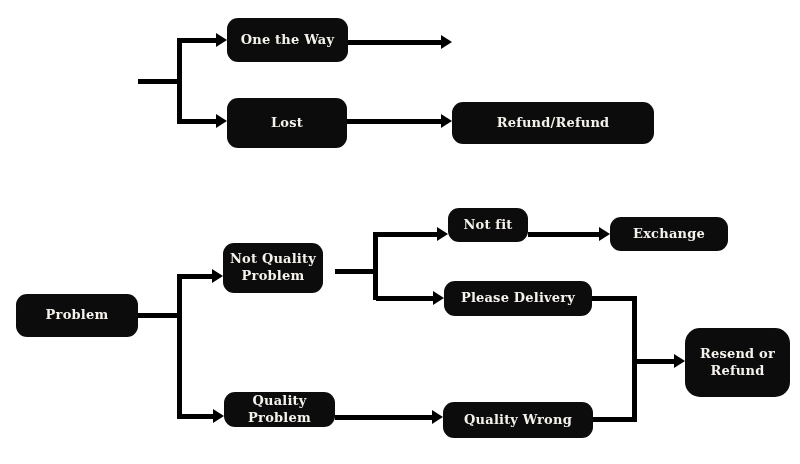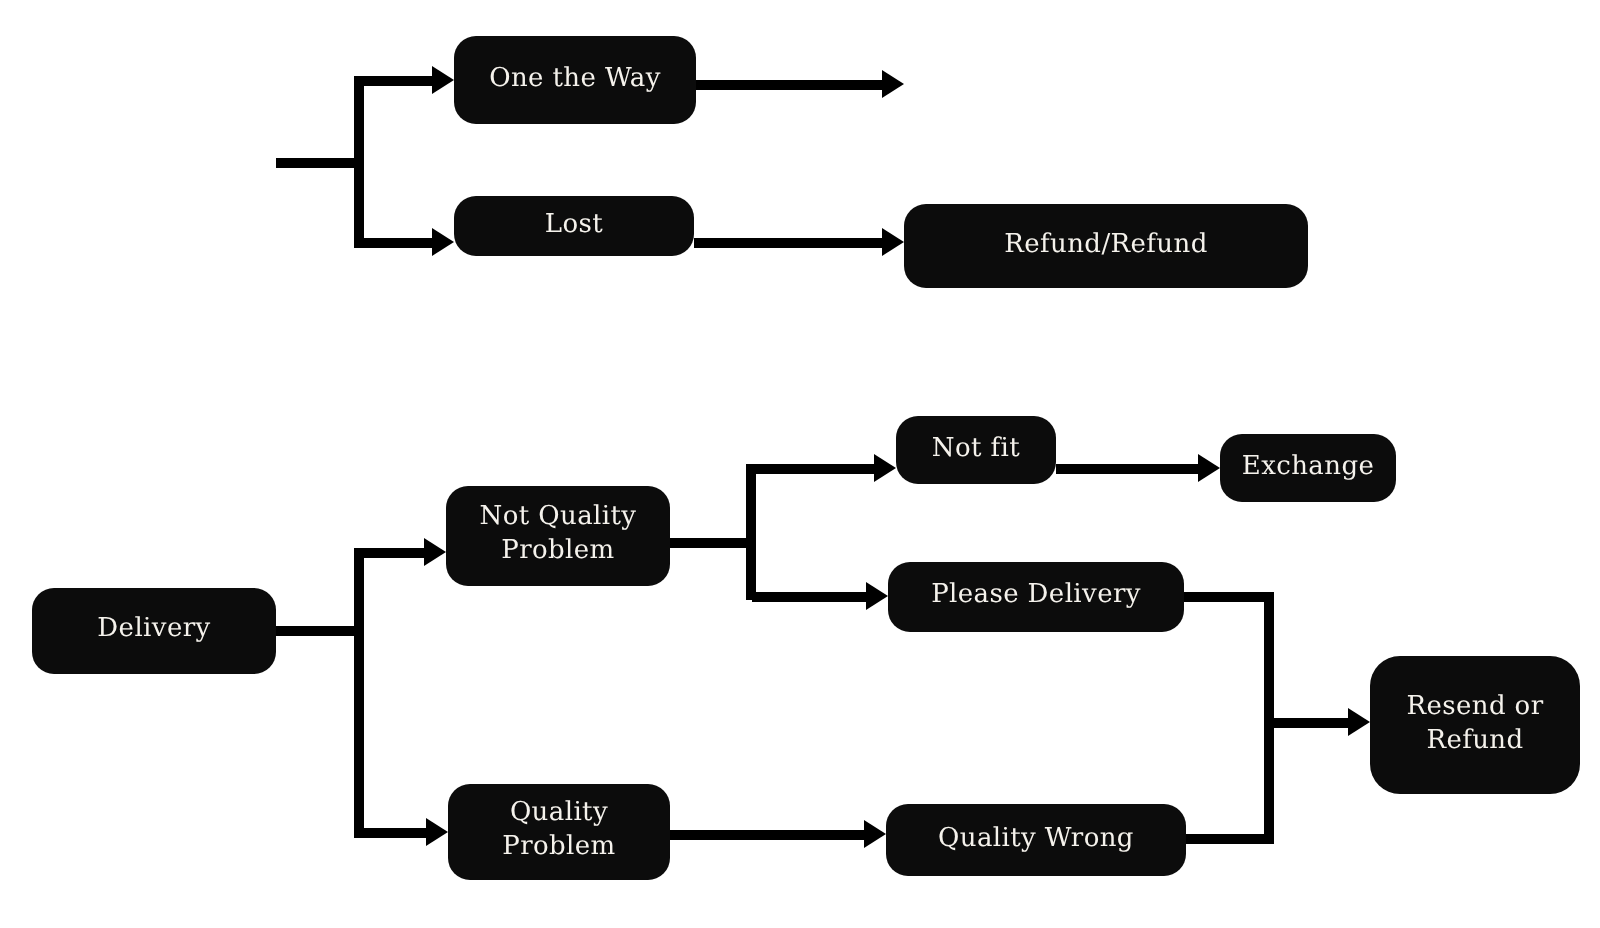--- a/index.html
+++ b/index.html
@@ -18,21 +18,21 @@
   .node {
     position: absolute;
     box-sizing: border-box;
     background: var(--node-bg, #0c0c0c);
     color: var(--node-text, #f5f2ec);
     border-radius: 11px;
     display: flex;
     align-items: center;
     justify-content: center;
     text-align: center;
-    font-weight: normal;
+    font-weight: bold;
     font-size: 13px;
     line-height: 1.3;
     padding: 2px 6px;
     letter-spacing: 0.2px;
   }
   .node.big-radius { border-radius: 15px; text-align: center; }
   .line {
     position: absolute;
     background: var(--line, #000000);
   }
@@ -46,49 +46,49 @@
   }
 </style>
 </head>
 <body>
 
 <div class="canvas">
 
 
   <div class="node" style="left:227px;top:18px;width:121px;height:44px">One the Way</div>
 
-  <div class="node" style="left:227px;top:98px;width:120px;height:30px">Lost</div>
+  <div class="node" style="left:227px;top:98px;width:120px;height:50px">Lost</div>
 
 
   <div class="node" style="left:452px;top:102px;width:202px;height:42px">Refund/Refund</div>
 
   <div class="line" style="left:138px;top:79px;width:44px;height:5px"></div>
   <div class="line" style="left:177px;top:38px;width:5px;height:86px"></div>
   <div class="line" style="left:180px;top:38px;width:37px;height:5px"></div>
   <div class="arrowhead" style="left:216px;top:33px"></div>
   <div class="line" style="left:180px;top:119px;width:37px;height:5px"></div>
   <div class="arrowhead" style="left:216px;top:114px"></div>
   <div class="line" style="left:348px;top:40px;width:94px;height:5px"></div>
   <div class="arrowhead" style="left:441px;top:35px"></div>
   <div class="line" style="left:347px;top:119px;width:95px;height:5px"></div>
   <div class="arrowhead" style="left:441px;top:114px"></div>
 
-  <div class="node" style="left:16px;top:294px;width:122px;height:43px">Delivery</div>
+  <div class="node" style="left:16px;top:294px;width:122px;height:43px">Problem</div>
 
-  <div class="node" style="left:223px;top:243px;width:112px;height:50px">Not Quality Problem</div>
+  <div class="node" style="left:223px;top:243px;width:100px;height:50px">Not Quality Problem</div>
 
-  <div class="node" style="left:224px;top:392px;width:111px;height:48px">Quality Problem</div>
+  <div class="node" style="left:224px;top:392px;width:111px;height:35px">Quality Problem</div>
 
   <div class="node" style="left:448px;top:208px;width:80px;height:34px">Not fit</div>
 
   <div class="node" style="left:444px;top:281px;width:148px;height:35px">Please Delivery</div>
 
   <div class="node" style="left:443px;top:402px;width:150px;height:36px">Quality Wrong</div>
 
-  <div class="node" style="left:610px;top:217px;width:88px;height:34px">Exchange</div>
+  <div class="node" style="left:610px;top:217px;width:118px;height:34px">Exchange</div>
 
   <div class="node big-radius" style="left:685px;top:328px;width:105px;height:69px">Resend or Refund</div>
 
   <div class="line" style="left:138px;top:313px;width:44px;height:5px"></div>
   <div class="line" style="left:177px;top:274px;width:5px;height:145px"></div>
   <div class="line" style="left:180px;top:274px;width:33px;height:5px"></div>
   <div class="arrowhead" style="left:212px;top:269px"></div>
   <div class="line" style="left:180px;top:414px;width:34px;height:5px"></div>
   <div class="arrowhead" style="left:213px;top:409px"></div>
 

